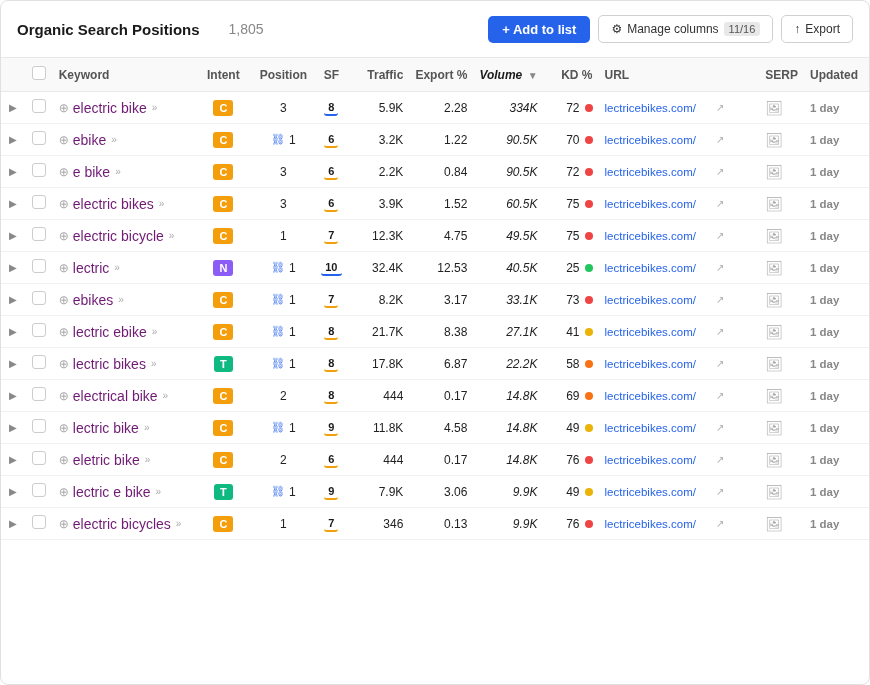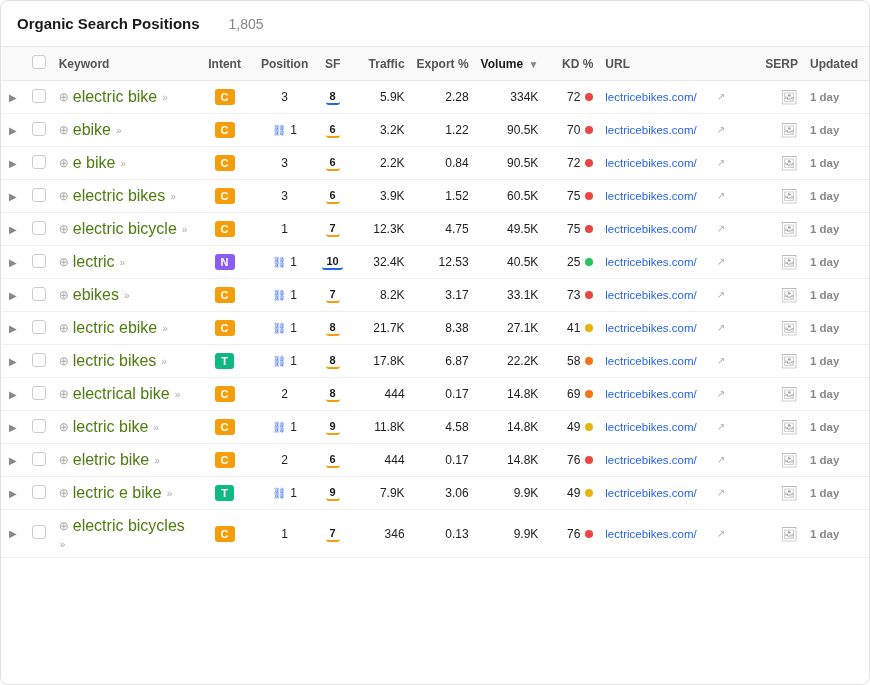--- a/index.html
+++ b/index.html
@@ -107,24 +107,24 @@
       vertical-align: middle;
     }
     .col-expand { width: 20px; text-align: center; }
     .col-check { width: 28px; text-align: center; }
     .col-keyword { min-width: 140px; max-width: 180px; }
     .col-intent { width: 60px; text-align: center; }
     .col-position { width: 60px; text-align: center; }
     .col-sf { width: 36px; text-align: center; }
     .col-traffic { width: 60px; text-align: right; }
     .col-traffic-pct { width: 60px; text-align: right; }
-    .col-volume { width: 65px; text-align: right; }
+    .col-volume { width: 65px; text-align: right; font-style: italic; }
     .col-kd { width: 55px; text-align: right; }
     .col-url { min-width: 160px; }
-    .col-serp { width: 38px; text-align: right; }
+    .col-serp { width: 38px; text-align: left; }
     .col-updated { width: 65px; text-align: left; }
 
     .expand-btn {
       background: none;
       border: none;
       cursor: pointer;
       color: #888;
       font-size: 10px;
       padding: 2px;
     }
@@ -143,23 +143,23 @@
       gap: 4px;
       flex-wrap: wrap;
     }
     .kw-plus {
       color: #aaa;
       font-size: 12px;
       cursor: pointer;
       flex-shrink: 0;
     }
     .kw-text {
-      color: #4d7c0f;
+      color: #701a75;
       cursor: pointer;
-      font-size: 16px;
+      font-size: 14px;
     }
     .kw-chevrons {
       color: #aaa;
       font-size: 10px;
       margin-left: 1px;
     }
     .intent-badge {
       display: inline-block;
       padding: 2px 6px;
       border-radius: 3px;
@@ -234,20 +234,32 @@
     }
   </style>
 </head>
 <body>
 
 <div class="container">
 
   <div class="header">
     <span class="header-title">Organic Search Positions</span>
     <span class="header-count">1,805</span>
+    <div class="header-actions">
+      <button class="btn-add">+ Add to list</button>
+      <button class="btn-manage">
+        <span>⚙</span>
+        <span>Manage columns</span>
+        <span class="badge-count">11/16</span>
+      </button>
+      <button class="btn-export">
+        <span>↑</span>
+        <span>Export</span>
+      </button>
+    </div>
   </div>
 
   <table>
     <thead>
       <tr>
         <th class="col-expand"></th>
         <th class="th-checkbox col-check">
           <span class="checkbox"></span>
         </th>
         <th class="col-keyword">Keyword</th>

